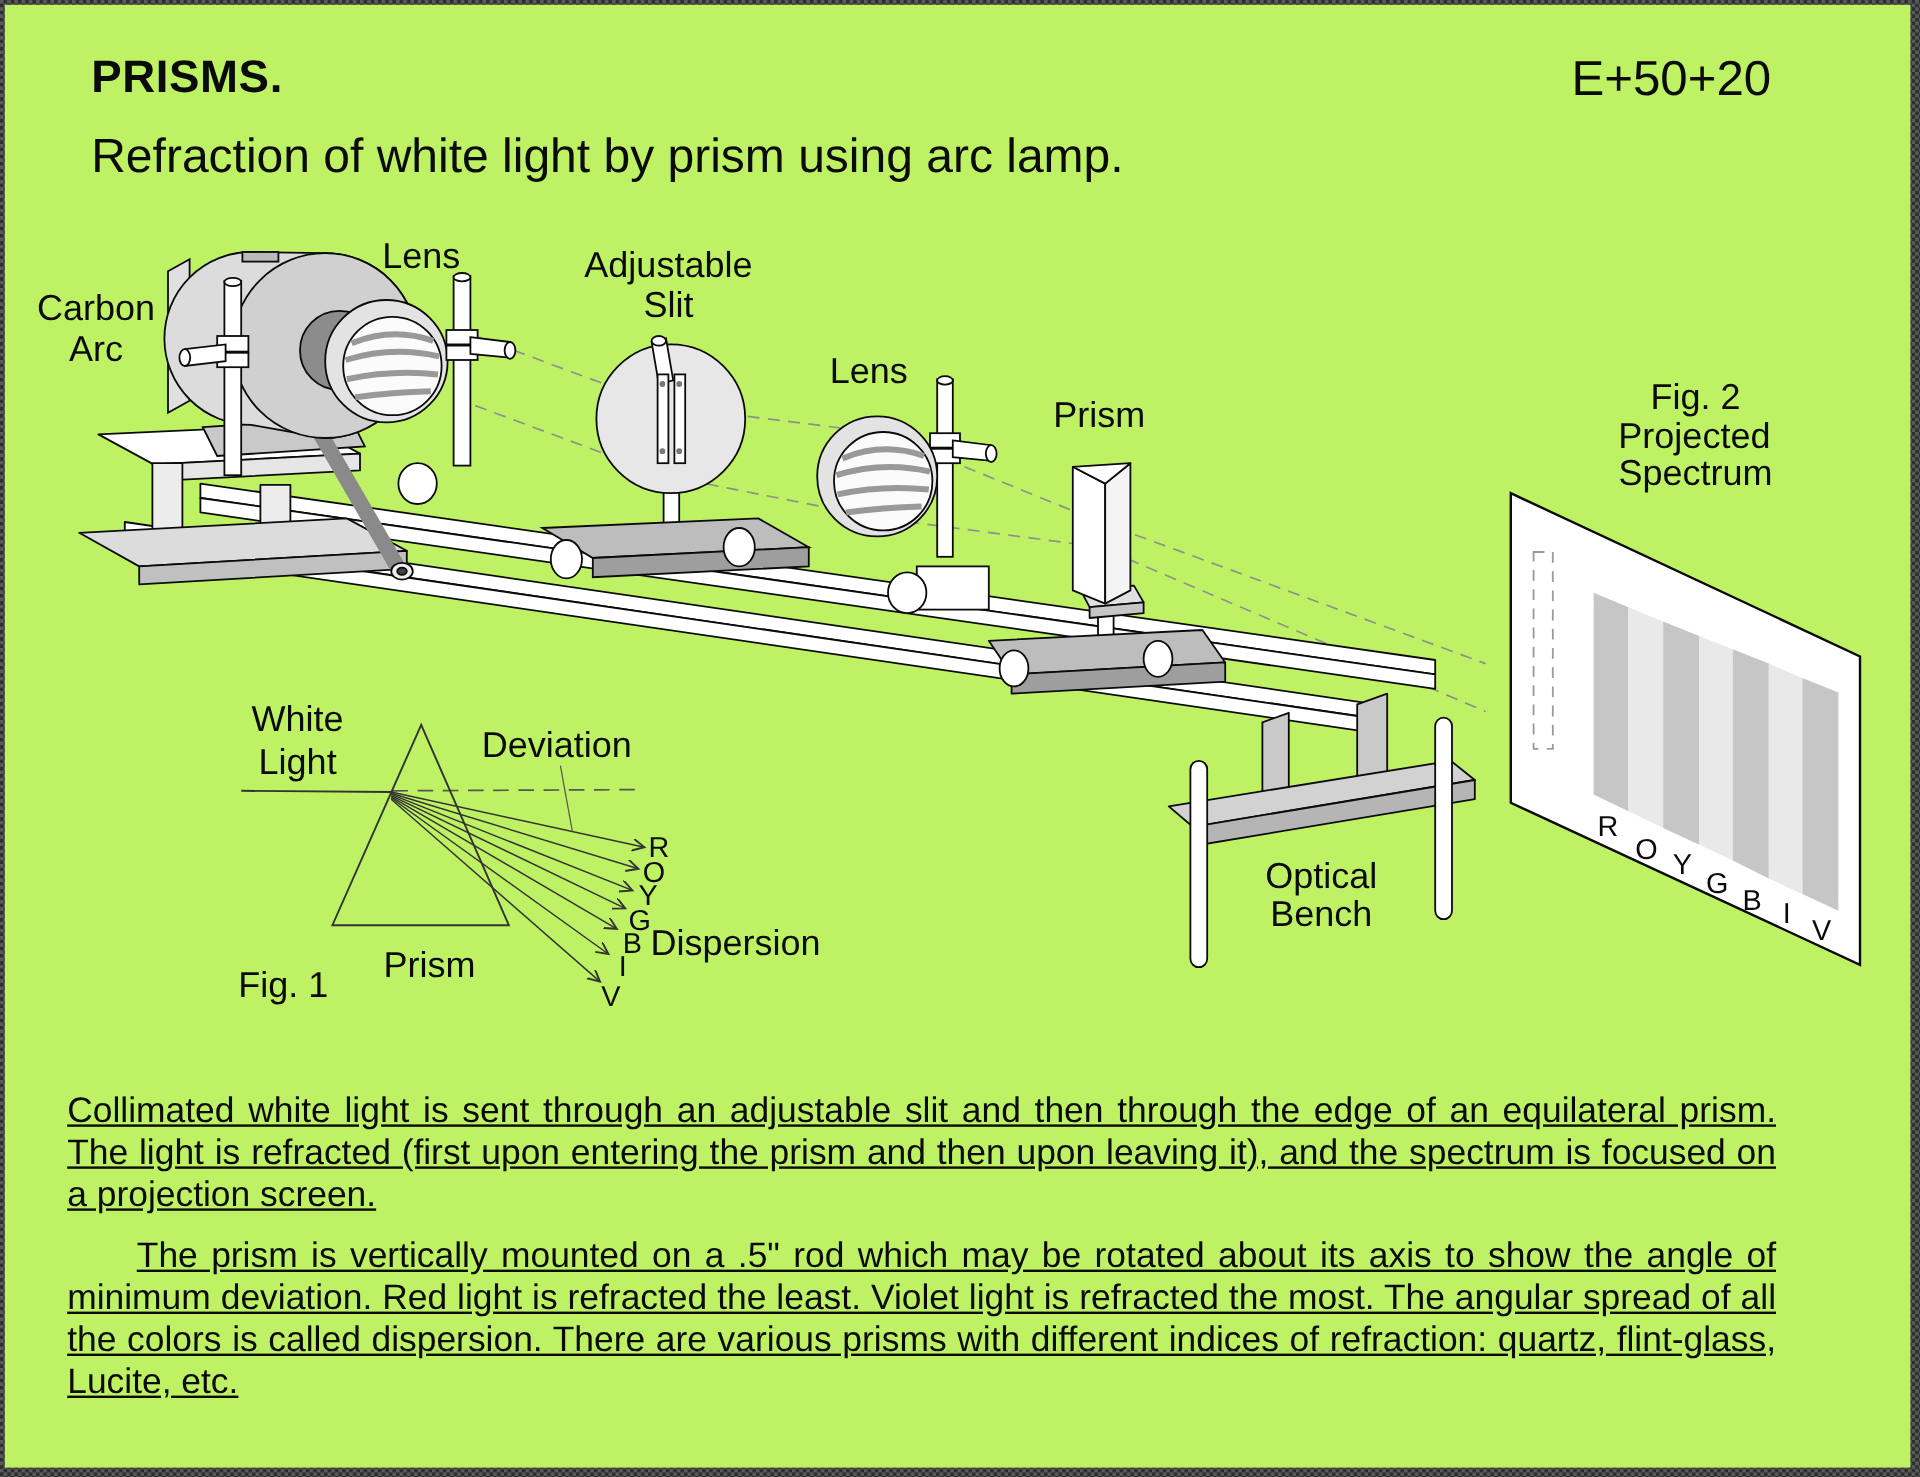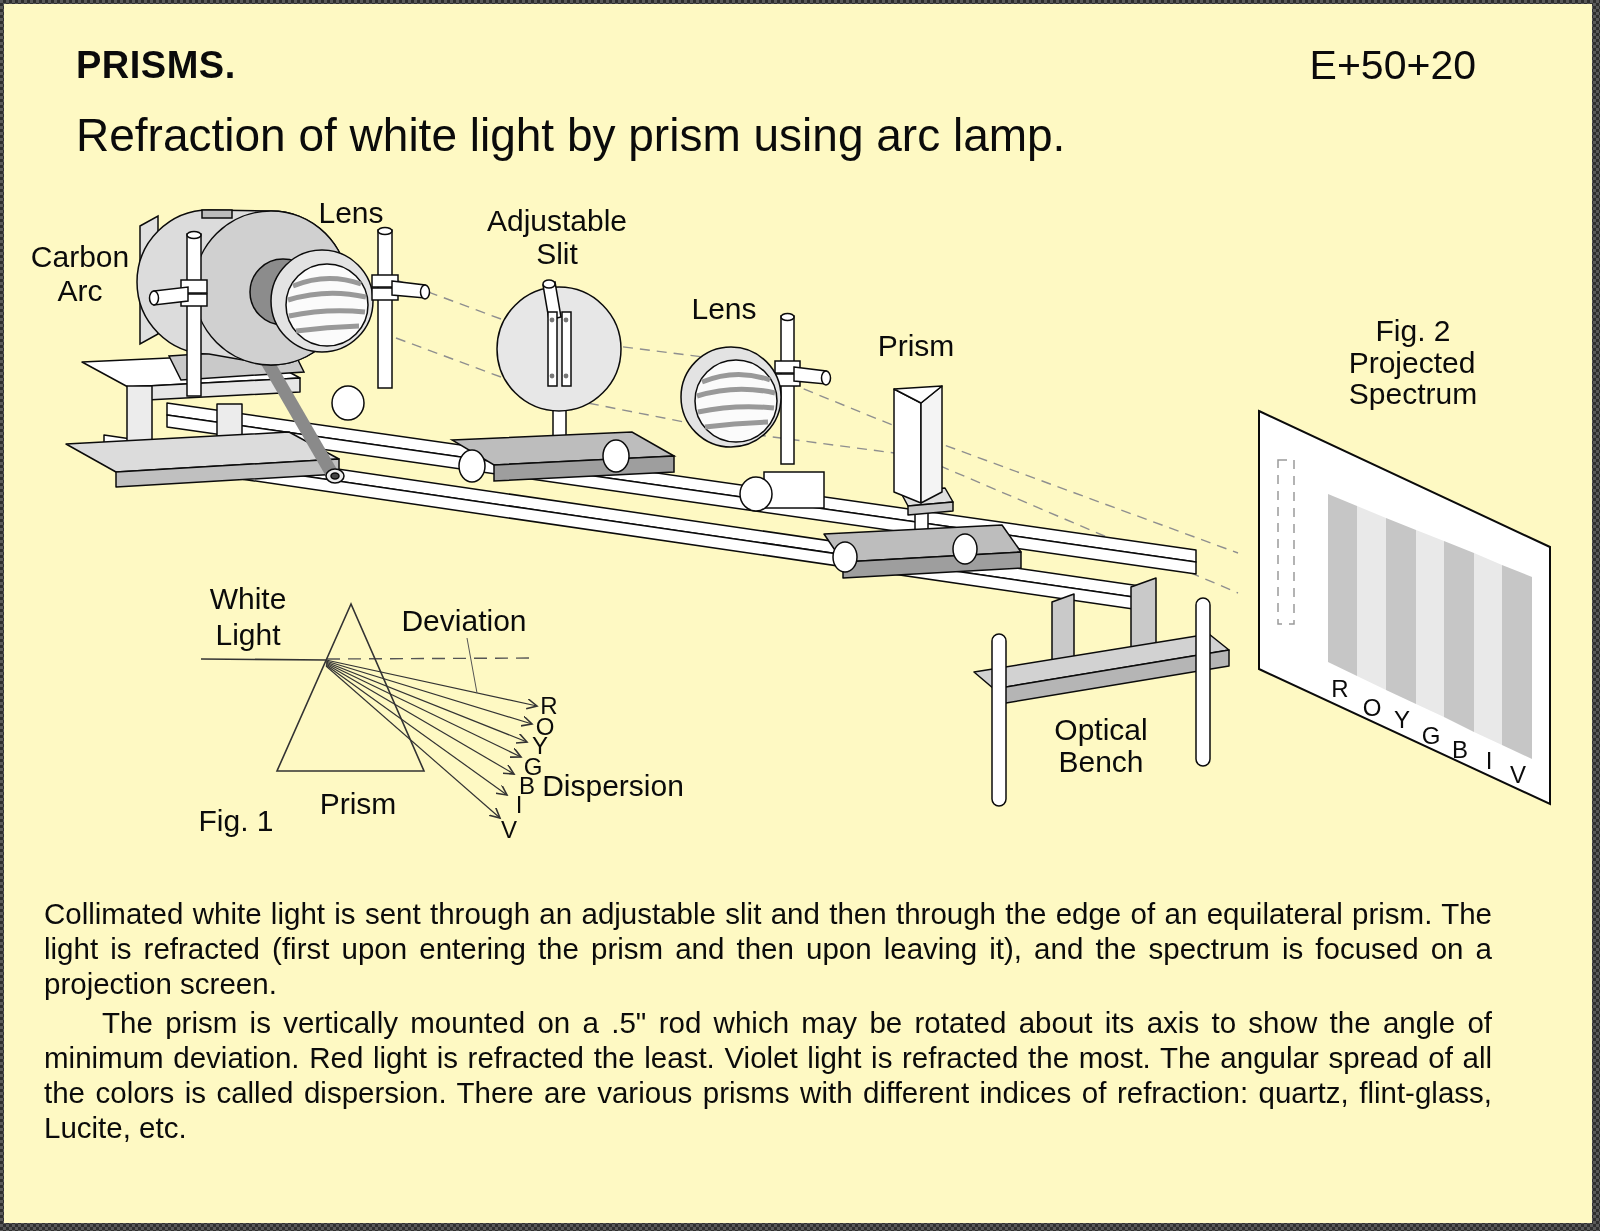--- a/index.html
+++ b/index.html
@@ -2,40 +2,40 @@
 <html><head>
 <meta charset="utf-8">
 <style>
   html,body{margin:0;padding:0;}
   body{
     width:1600px;height:1231px;position:relative;overflow:hidden;
     background:repeating-conic-gradient(#2f2f2f 0% 25%, #5a5a5a 0% 50%) 0 0/6px 6px;
     font-family:"Liberation Sans", sans-serif;
   }
   .page{
-    position:absolute;inset:4px 8px 8px 4px;background:#fef9c3;
+    position:absolute;inset:4px 8px 8px 4px;background:#bef264;
   }
   .title{
     position:absolute;left:72px;top:40px;
     font-size:38px;font-weight:bold;color:#0b0b0b;letter-spacing:0.5px;
   }
   .code{
     position:absolute;right:116px;top:38px;
     font-size:41px;font-weight:normal;color:#0b0b0b;
   }
   .subtitle{
     position:absolute;left:72px;top:104px;
-    font-size:46px;color:#0b0b0b;
+    font-size:40px;color:#0b0b0b;
   }
   .art{position:absolute;left:0;top:0;width:1592px;height:1223px;}
   .bodytext{
     position:absolute;left:36px;top:888px;width:1456px;
     font-size:29.5px;line-height:35px;color:#0b0b0b;text-align:justify;
   }
-  .bodytext p{margin:4px;padding:0;}
+  .bodytext p{margin:16px;padding:0;text-decoration:underline;}
   .bodytext p.indent{text-indent:58px;}
   .lbl{font-family:"Liberation Sans",sans-serif;font-size:30px;fill:#0b0b0b;}
   .sm{font-family:"Liberation Sans",sans-serif;font-size:24px;fill:#0b0b0b;}
   svg *{vector-effect:none;}
 </style>
 </head>
 <body>
 
 <div class="page">
 

